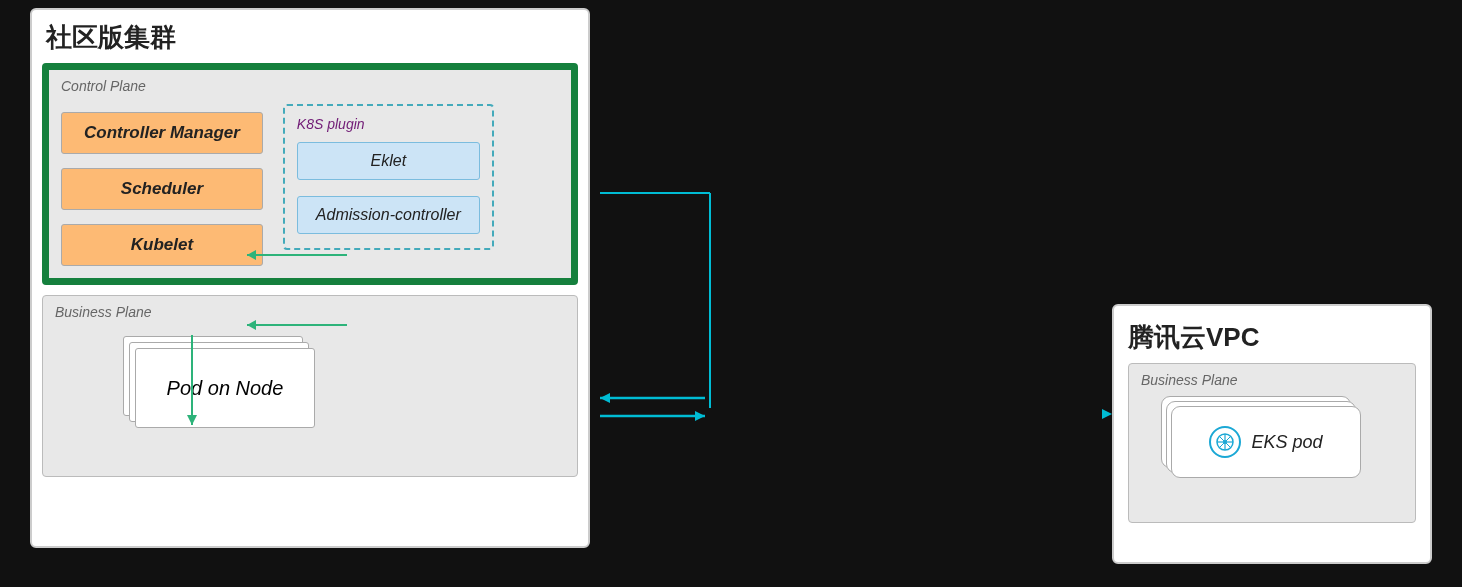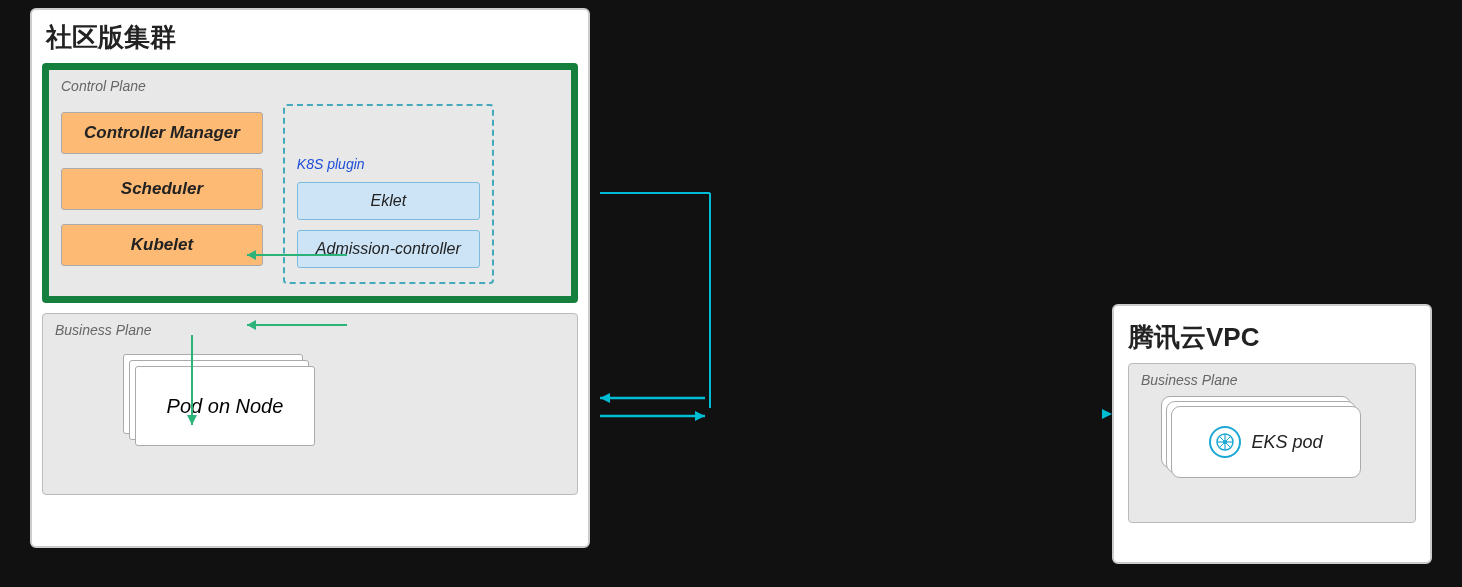--- a/index.html
+++ b/index.html
@@ -98,29 +98,28 @@
       border: 2px dashed #4ab;
       border-radius: 4px;
       padding: 10px 12px 14px 12px;
       position: relative;
       min-width: 210px;
     }
 
     .k8s-plugin-label {
       font-style: italic;
       font-size: 14px;
-      color: #1d4ed8;
+      color: #701a75;
       margin-bottom: 10px;
-      margin-top: 40px;
     }
 
     .plugin-items {
       display: flex;
       flex-direction: column;
-      gap: 10px;
+      gap: 16px;
     }
 
     .plugin-box {
       background: #cce4f6;
       border: 1px solid #7bbcde;
       border-radius: 3px;
       padding: 9px 18px;
       font-style: italic;
       font-size: 16px;
       color: #222;

